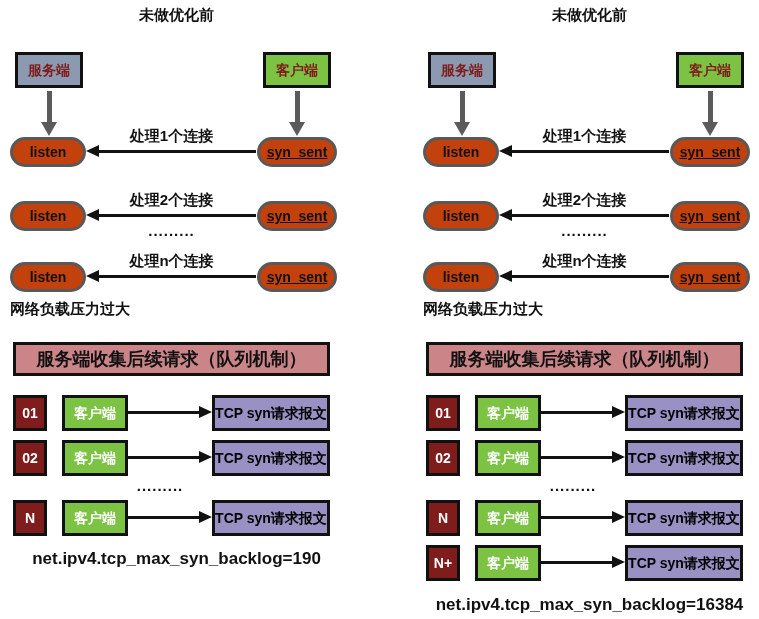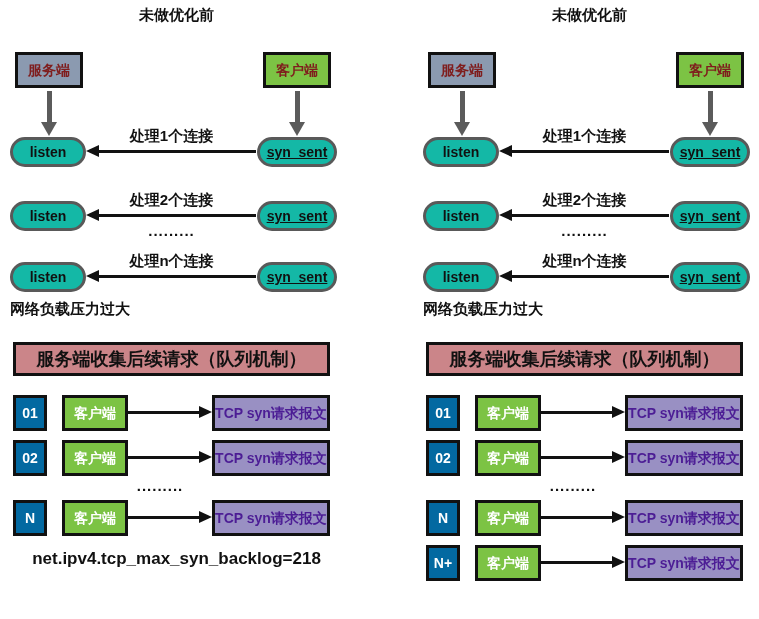--- a/index.html
+++ b/index.html
@@ -18,47 +18,47 @@
 
   
   .vshaft{position:absolute;top:91px;height:32px;width:5px;background:#5b5b5b;}
   .vhead{position:absolute;top:122px;width:0;height:0;
          border-left:8px solid transparent;border-right:8px solid transparent;
          border-top:14px solid #5b5b5b;}
 
   
   .conn-row{position:absolute;left:0;width:333px;height:30px;}
   .pill{position:absolute;top:0;height:24px;border:3px solid #595959;border-radius:15px;
-        background:#14b8a6;color:#111;text-align:center;line-height:24px;font-size:14px;}
+        background:#c2410c;color:#111;text-align:center;line-height:24px;font-size:14px;}
   .pill.listen{left:0;width:70px;}
   .pill.syn{left:247px;width:74px;text-decoration:underline;}
   .conn-label{position:absolute;left:76px;width:171px;top:-10px;text-align:center;font-size:15px;}
   .conn-shaft{position:absolute;left:88px;top:13px;width:158px;height:3px;background:#111;}
   .conn-head{position:absolute;left:76px;top:8px;width:0;height:0;
              border-top:6px solid transparent;border-bottom:6px solid transparent;
              border-right:13px solid #111;}
 
   .dots{position:absolute;text-align:center;font-size:15px;letter-spacing:1px;}
   .conn-dots{left:76px;width:171px;top:222px;}
   .overload{position:absolute;top:300px;left:0;width:333px;font-size:15px;}
 
   
   .banner{position:absolute;left:3px;top:342px;width:311px;height:28px;border:3px solid #111;
           background:#cb8589;color:#111;text-align:center;line-height:28px;font-size:18px;}
   .q-row{position:absolute;left:0;width:333px;height:36px;}
   .slot{position:absolute;left:3px;width:28px;height:30px;border:3px solid #111;
-        background:#0369a1;color:#fff;text-align:center;line-height:30px;font-size:14px;}
+        background:#7f1d1d;color:#fff;text-align:center;line-height:30px;font-size:14px;}
   .qclient{position:absolute;left:52px;width:60px;height:30px;border:3px solid #111;
            background:#7cc344;color:#fff;text-align:center;line-height:30px;font-size:14px;}
   .qshaft{position:absolute;left:118px;top:16px;width:73px;height:3px;background:#111;}
   .qhead{position:absolute;left:189px;top:11px;width:0;height:0;
          border-top:6px solid transparent;border-bottom:6px solid transparent;
          border-left:13px solid #111;}
   .packet{position:absolute;left:202px;width:112px;height:30px;border:3px solid #111;
-          background:#9990c3;color:#4c1d95;text-align:center;line-height:30px;font-size:14px;}
+          background:#9990c3;color:#000000;text-align:center;line-height:30px;font-size:14px;}
   .q-dots{left:80px;width:140px;top:477px;}
   .sysctl{position:absolute;left:0;width:100%;text-align:center;font-size:17px;}
 </style>
 </head>
 <body>
 
 <div class="canvas">
 
   <div class="col" style="left:10px">
     <div class="col-title">未做优化前</div>
@@ -124,21 +124,21 @@
     <div class="dots q-dots">.........</div>
 
     <div class="q-row" style="top:500px">
       <div class="slot">N</div>
       <div class="qclient">客户端</div>
       <i class="qshaft"></i>
       <i class="qhead"></i>
       <div class="packet">TCP syn请求报文</div>
     </div>
 
-    <div class="sysctl" style="top:549px">net.ipv4.tcp_max_syn_backlog=218</div>
+    <div class="sysctl" style="top:549px">net.ipv4.tcp_max_syn_backlog=190</div>
   </div>
 
   <div class="col" style="left:423px">
     <div class="col-title">未做优化前</div>
 
     <div class="box server">服务端</div>
     <div class="box client">客户端</div>
 
     <div>
       <i class="vshaft" style="left:37px"></i>
@@ -206,15 +206,16 @@
     </div>
 
     <div class="q-row" style="top:545px">
       <div class="slot">N+</div>
       <div class="qclient">客户端</div>
       <i class="qshaft"></i>
       <i class="qhead"></i>
       <div class="packet">TCP syn请求报文</div>
     </div>
 
+    <div class="sysctl" style="top:595px">net.ipv4.tcp_max_syn_backlog=16384</div>
   </div>
 
 </div>
 
 </body></html>

